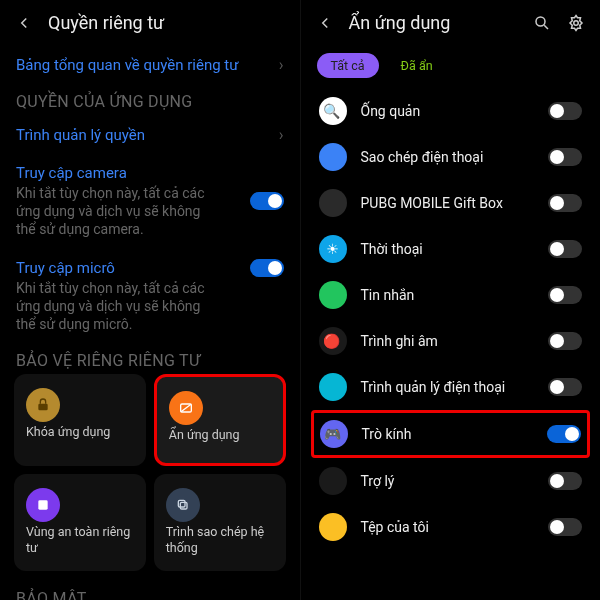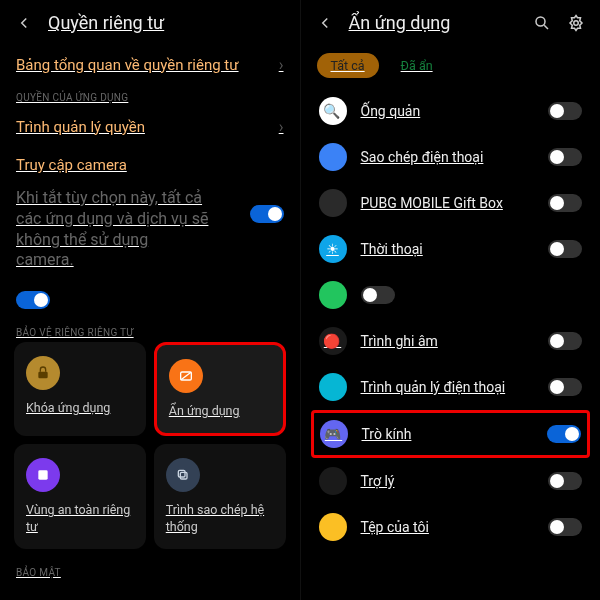--- a/index.html
+++ b/index.html
@@ -1,49 +1,49 @@
 <!DOCTYPE html>
 <html><head>
 <meta charset="utf-8">
 <style>
   * { box-sizing: border-box; margin: 0; padding: 0; }
   html, body { width: 600px; height: 600px; background: #000; font-family: -apple-system, BlinkMacSystemFont, "Segoe UI", Roboto, sans-serif; color: #fff; overflow: hidden; }
   .container { display: flex; width: 600px; height: 600px; }
-  .pane { flex: 1; height: 600px; overflow: hidden; position: relative; text-decoration: underline; }
+  .pane { flex: 1; height: 600px; overflow: hidden; position: relative; }
   .pane-left { background: #000; }
   .pane-right { background: #000; border-left: 1px solid #111; }
 
   .header { display: flex; align-items: center; padding: 12px 14px; gap: 14px; }
   .header .title { font-size: 18px; font-weight: 400; color: #eee; }
   .header .spacer { flex: 1; }
   .back-arrow, .search-icon, .settings-icon { width: 20px; height: 20px; color: #ccc; display: flex; align-items: center; justify-content: center; }
 
   .row { padding: 10px 16px; display: flex; align-items: center; justify-content: space-between; }
-  .row .label { font-size: 15px; color: #fdba74; }
-  .row .sub { font-size: 16px; color: #666; margin-top: 14px; line-height: 1.3; padding-right: 40px;}
+  .row .label { font-size: 15px; color: #3b82f6; }
+  .row .sub { font-size: 14px; color: #666; margin-top: 2px; line-height: 1.3; padding-right: 40px;}
   .row .chev { color: #555; font-size: 16px; }
 
-  .section-label { font-size: 10px; color: #666; padding: 8px 16px 4px; letter-spacing: 0.3px; }
+  .section-label { font-size: 16px; color: #666; padding: 8px 16px 4px; letter-spacing: 0.3px; }
 
   .toggle { width: 34px; height: 18px; border-radius: 9px; background: #333; position: relative; flex-shrink: 0; }
   .toggle.on { background: #0a64d8; }
   .toggle-knob { width: 14px; height: 14px; border-radius: 50%; background: #fff; position: absolute; top: 2px; left: 2px; transition: none;}
   .toggle.on .toggle-knob { left: 18px; }
 
   .tiles { display: grid; grid-template-columns: 1fr 1fr; gap: 8px; padding: 0 14px; }
-  .tile { background: #111; border-radius: 12px; padding: 14px 12px; display: flex; flex-direction: column; gap: 10px; min-height: 92px;}
+  .tile { background: #111; border-radius: 12px; padding: 14px 12px; display: flex; flex-direction: column; gap: 2px; min-height: 92px;}
   .tile-icon { width: 34px; height: 34px; border-radius: 50%; display: flex; align-items: center; justify-content: center; }
   .tile-label { font-size: 12.5px; color: #ccc; line-height: 1.3;}
 
   .highlight-red { border: 3px solid #e00; }
 
   .tabs { display: flex; gap: 8px; padding: 8px 16px 10px; }
   .tab { padding: 5px 14px; border-radius: 14px; font-size: 12.5px; }
-  .tab.active { background: #a16207; color: #222; }
-  .tab.inactive { color: #15803d; }
+  .tab.active { background: #8b5cf6; color: #222; }
+  .tab.inactive { color: #84cc16; }
 
   .app-list { padding: 0 10px; }
   .app-row { display: flex; align-items: center; padding: 9px 8px; gap: 14px; border-radius: 8px;}
   .app-icon { width: 28px; height: 28px; border-radius: 50%; flex-shrink: 0; display:flex; align-items:center; justify-content:center; font-size:14px;}
   .app-name { flex: 1; font-size: 14px; color: #eee; }
   .app-row.highlight-red { border-radius: 4px; padding: 7px 6px;}
 
   svg { display: block; }
 </style>
 </head>
@@ -77,20 +77,24 @@
       <div style="flex:1;">
         <div class="label">Truy cập camera</div>
         <div class="sub">Khi tắt tùy chọn này, tất cả các ứng dụng và dịch vụ sẽ không thể sử dụng camera.</div>
       </div>
       <div class="toggle on">
           <div class="toggle-knob"></div>
         </div>
     </div>
 
     <div class="row" style="align-items:flex-start;">
+      <div style="flex:1;">
+        <div class="label">Truy cập micrô</div>
+        <div class="sub">Khi tắt tùy chọn này, tất cả các ứng dụng và dịch vụ sẽ không thể sử dụng micrô.</div>
+      </div>
       <div class="toggle on">
           <div class="toggle-knob"></div>
         </div>
     </div>
 
     <div class="section-label">BẢO VỆ RIÊNG RIÊNG TƯ</div>
 
     <div class="tiles">
       <div class="tile">
         <div class="tile-icon" style="background:#b58a2e;">
@@ -184,20 +188,21 @@
         </div>
         <div class="app-row">
           <div class="app-icon" style="background: rgb(14, 165, 233);">☀</div>
           <div class="app-name">Thời thoại</div>
           <div class="toggle">
             <div class="toggle-knob"></div>
           </div>
         </div>
         <div class="app-row">
           <div class="app-icon" style="background: rgb(34, 197, 94);"></div>
+          <div class="app-name">Tin nhắn</div>
           <div class="toggle">
             <div class="toggle-knob"></div>
           </div>
         </div>
         <div class="app-row">
           <div class="app-icon" style="background: rgb(26, 26, 26);">🔴</div>
           <div class="app-name">Trình ghi âm</div>
           <div class="toggle">
             <div class="toggle-knob"></div>
           </div>

